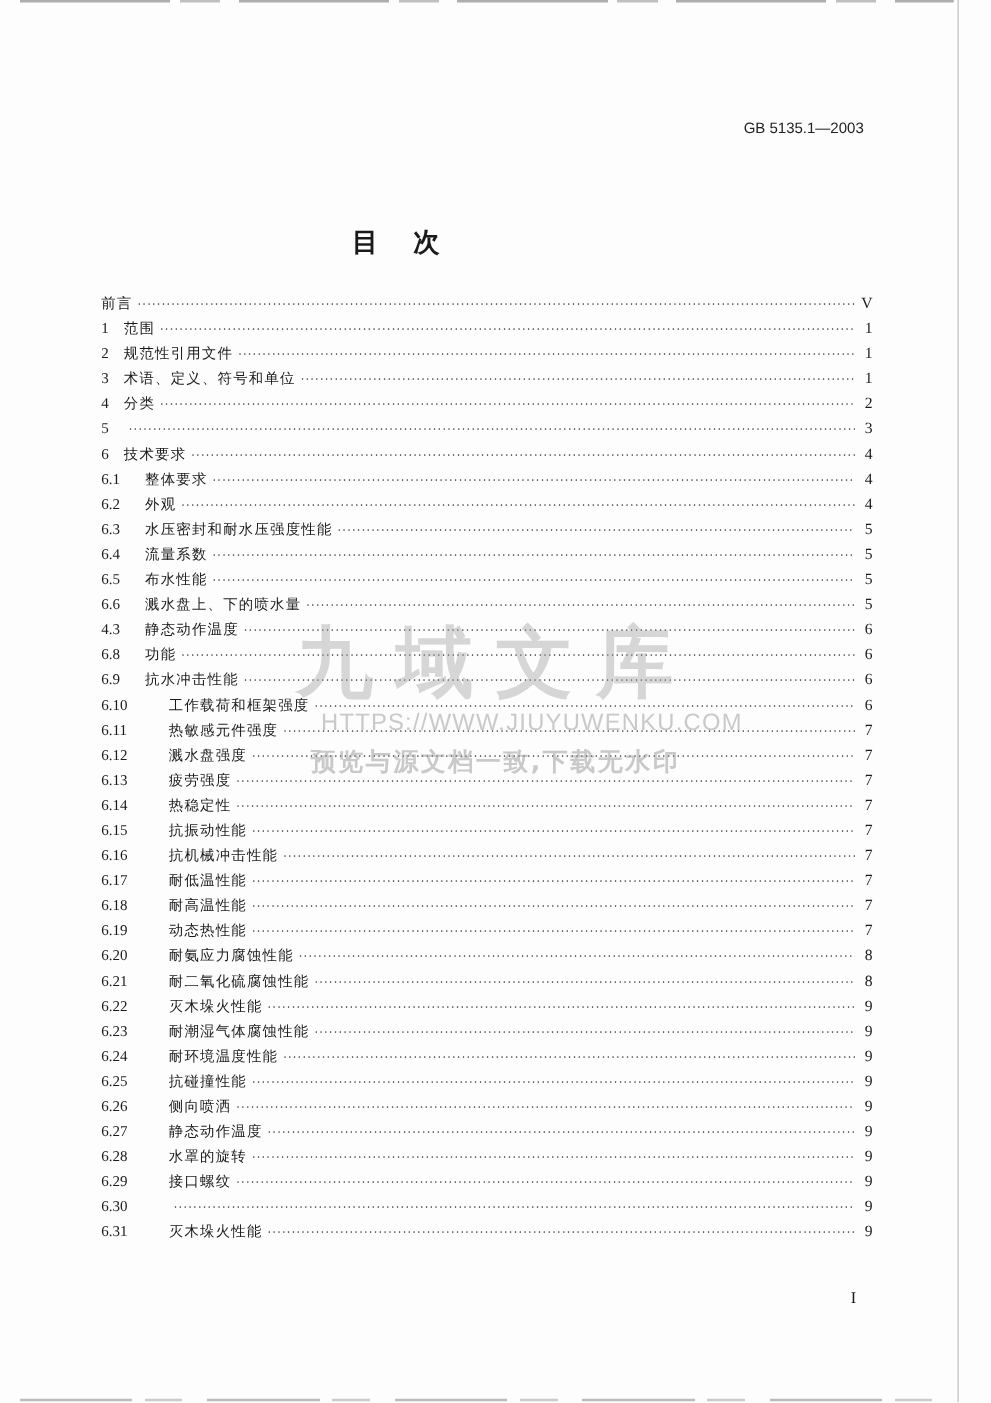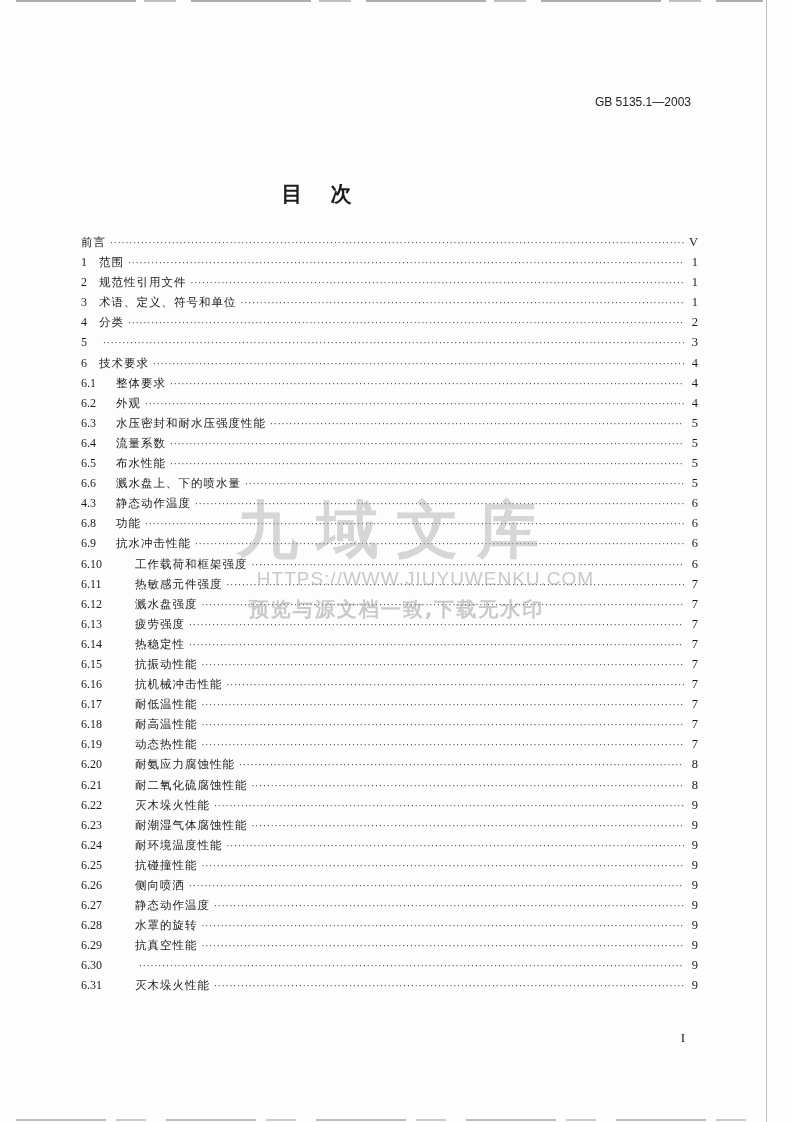--- a/index.html
+++ b/index.html
@@ -246,21 +246,21 @@
       <span class="page">9</span>
     </li>
     <li class="lvl2 wide">
       <span class="num">6.28</span>
       <span class="title">水罩的旋转</span>
       <span class="dots"></span>
       <span class="page">9</span>
     </li>
     <li class="lvl2 wide">
       <span class="num">6.29</span>
-      <span class="title">抗真空性能</span>
+      <span class="title">接口螺纹</span>
       <span class="dots"></span>
       <span class="page">9</span>
     </li>
     <li class="lvl2 wide">
       <span class="num">6.30</span>
       <span class="dots"></span>
       <span class="page">9</span>
     </li>
     <li class="lvl2 wide">
       <span class="num">6.31</span>

